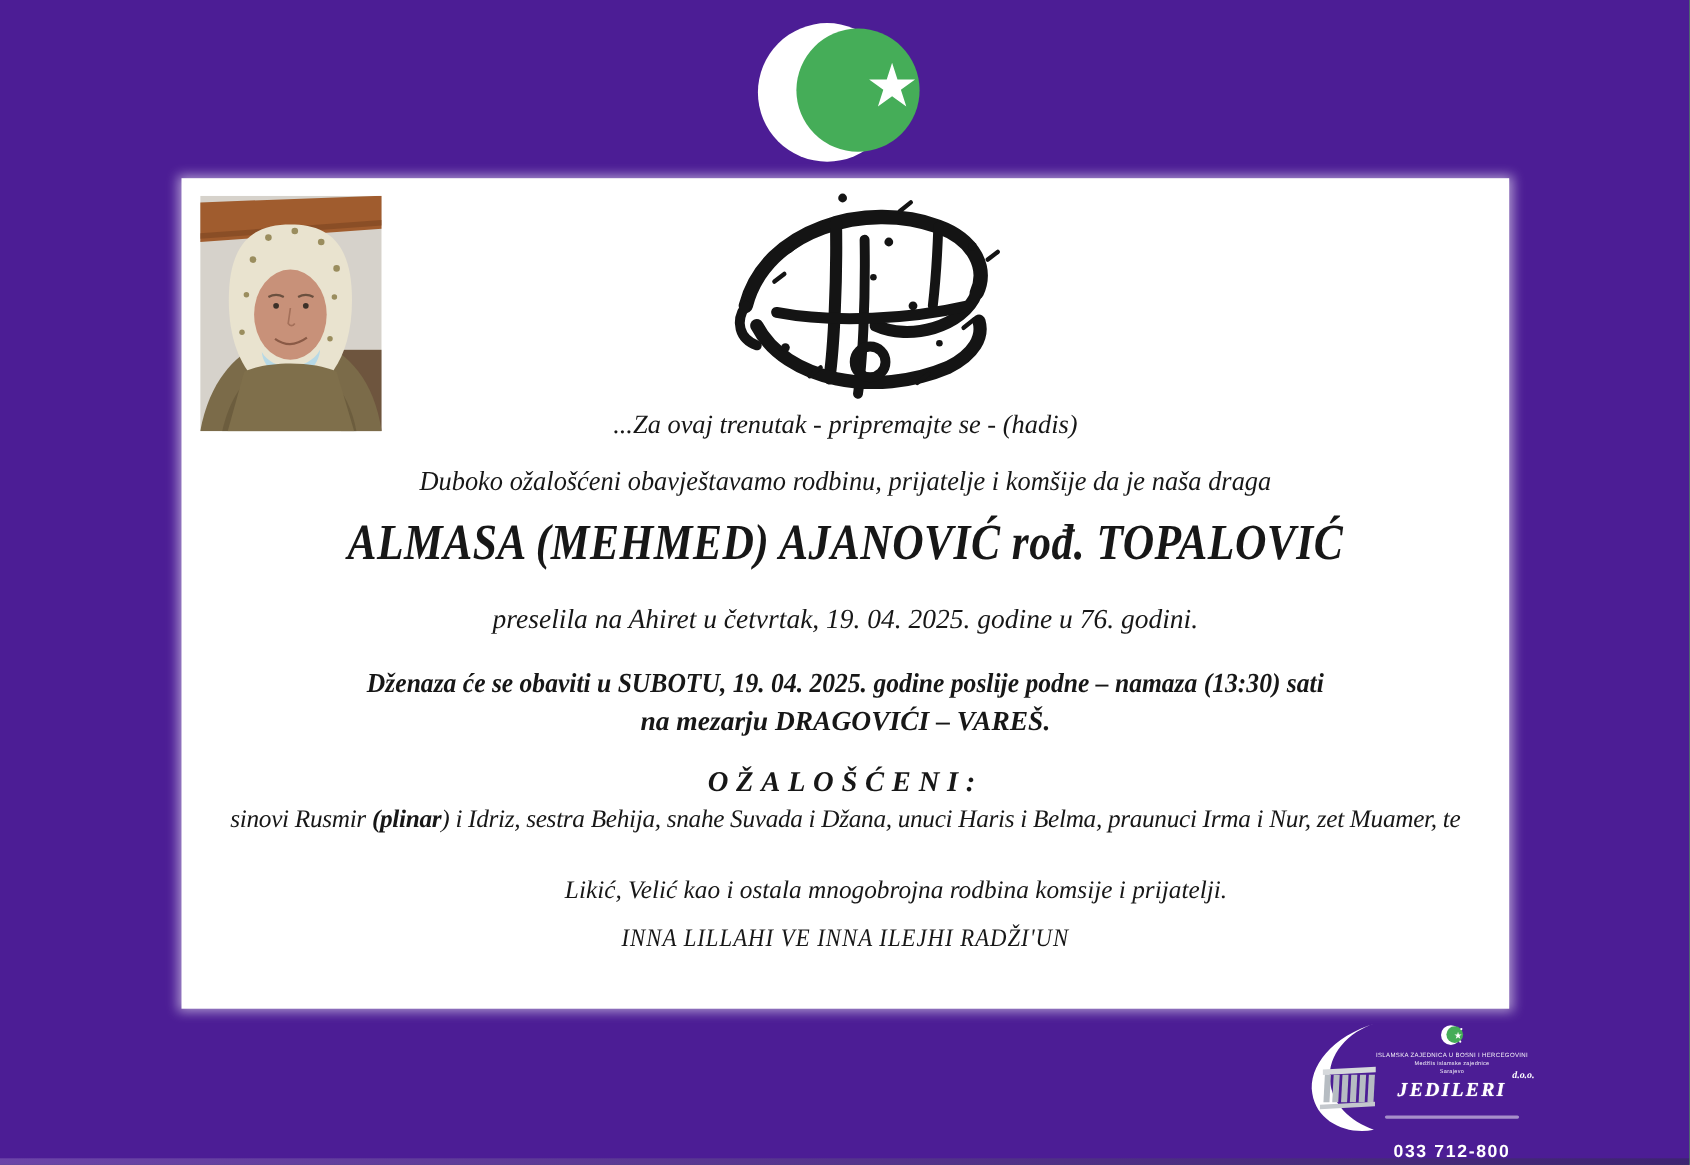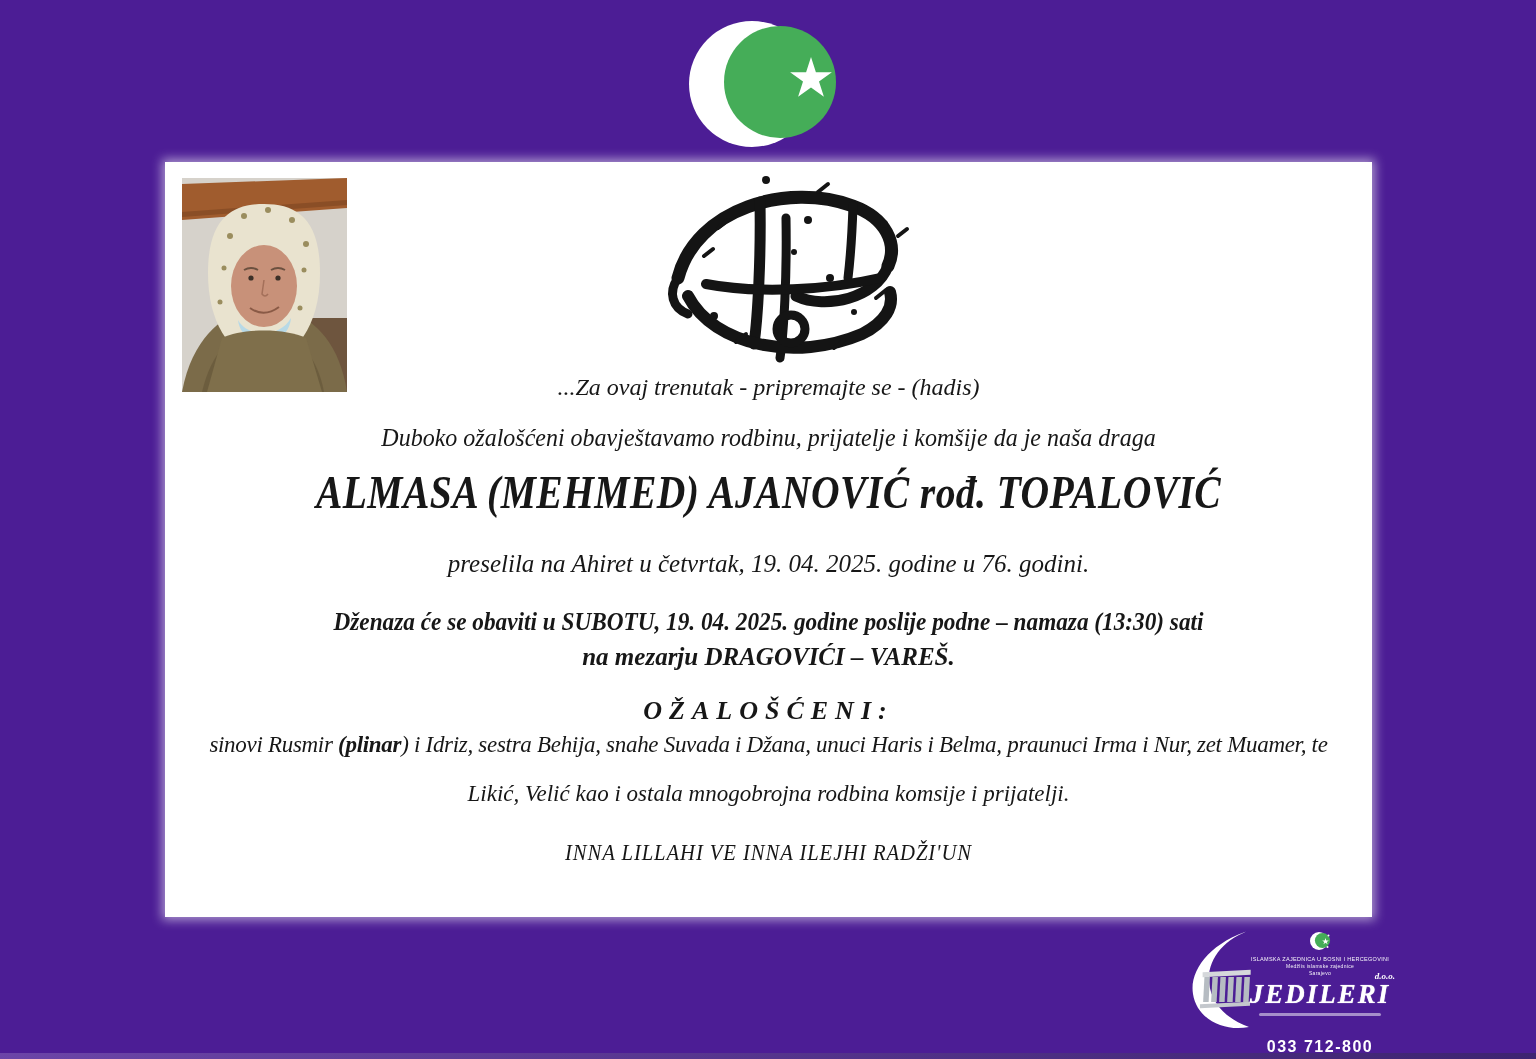--- a/index.html
+++ b/index.html
@@ -23,36 +23,36 @@
   }
   .hadis{top:212px;font-size:24px;}
   .intro{top:262px;font-size:25px;transform:scaleX(.96);}
   .name{top:304px;font-size:46px;font-weight:bold;transform:scaleX(.86);letter-spacing:.5px;}
   .passing{top:388px;font-size:25px;}
   .funeral1{top:446px;font-size:25px;font-weight:bold;transform:scaleX(.93);}
   .funeral2{top:481px;font-size:25px;font-weight:bold;}
   .heading{top:534px;font-size:26px;font-weight:bold;letter-spacing:7px;}
   .fam1{top:570px;font-size:23px;letter-spacing:-0.3px;}
   .fam2{top:600px;font-size:23px;letter-spacing:-0.3px;}
-  .fam3{top:619px;font-size:23px;}
+  .fam3{top:634px;font-size:23px;margin-left:46px;}
   .closing{top:678px;font-size:23px;transform:scaleX(.9);letter-spacing:1px;}
   .fam1 b{font-weight:bold;}
   
   .footer-logo{position:absolute;left:1185px;top:922px;width:235px;height:122px;color:#ffffff;}
   .swoosh{position:absolute;left:2px;top:6px;width:88px;height:104px;}
   .logo-text{position:absolute;left:46px;top:8px;width:178px;text-align:center;}
   .mini-crescent{width:22px;height:22px;display:inline-block;}
   .org{font-family:"Liberation Sans","DejaVu Sans",sans-serif;line-height:1.3;letter-spacing:.3px;opacity:.95;}
   .org1{font-size:5.5px;}
   .org2{font-size:5px;}
   .org3{font-size:5px;}
   .company-row{position:relative;margin-top:3px;height:32px;}
   .company{
     font-family:"Liberation Serif","DejaVu Serif",serif;
-    font-size:27px;font-weight:bold;font-style:italic;letter-spacing:2px;
+    font-size:18px;font-weight:bold;font-style:italic;letter-spacing:2px;
     text-shadow:0 0 1px rgba(255,255,255,.9);
   }
   .suffix{
     position:absolute;right:14px;top:-8px;
     font-size:9px;font-weight:bold;font-style:italic;
     font-family:"Liberation Serif","DejaVu Serif",serif;
   }
   .tagline-blur{width:122px;height:3px;margin:2px auto 0;background:rgba(255,255,255,.5);border-radius:2px;}
   .phone{
     margin-top:22px;font-family:"Liberation Sans","DejaVu Sans",sans-serif;

